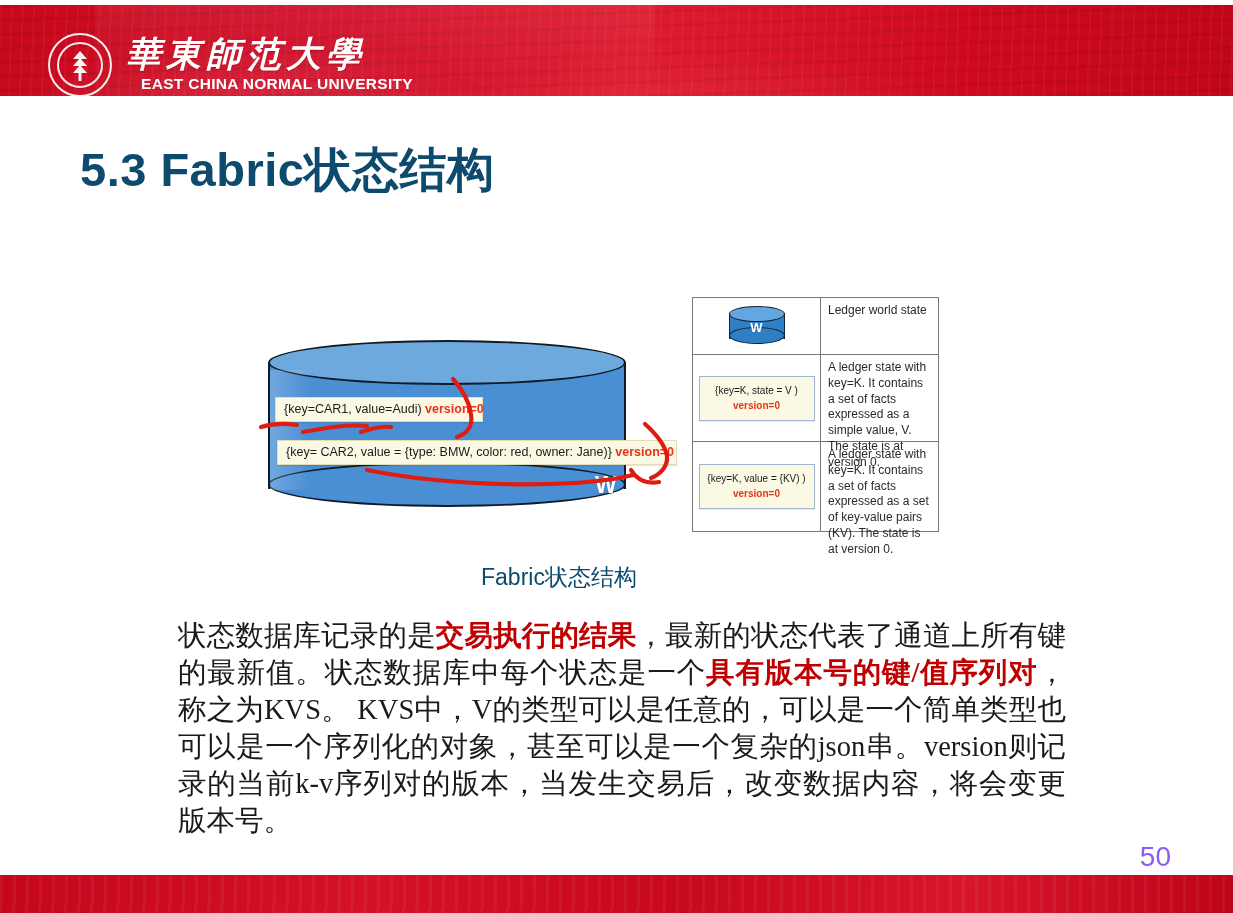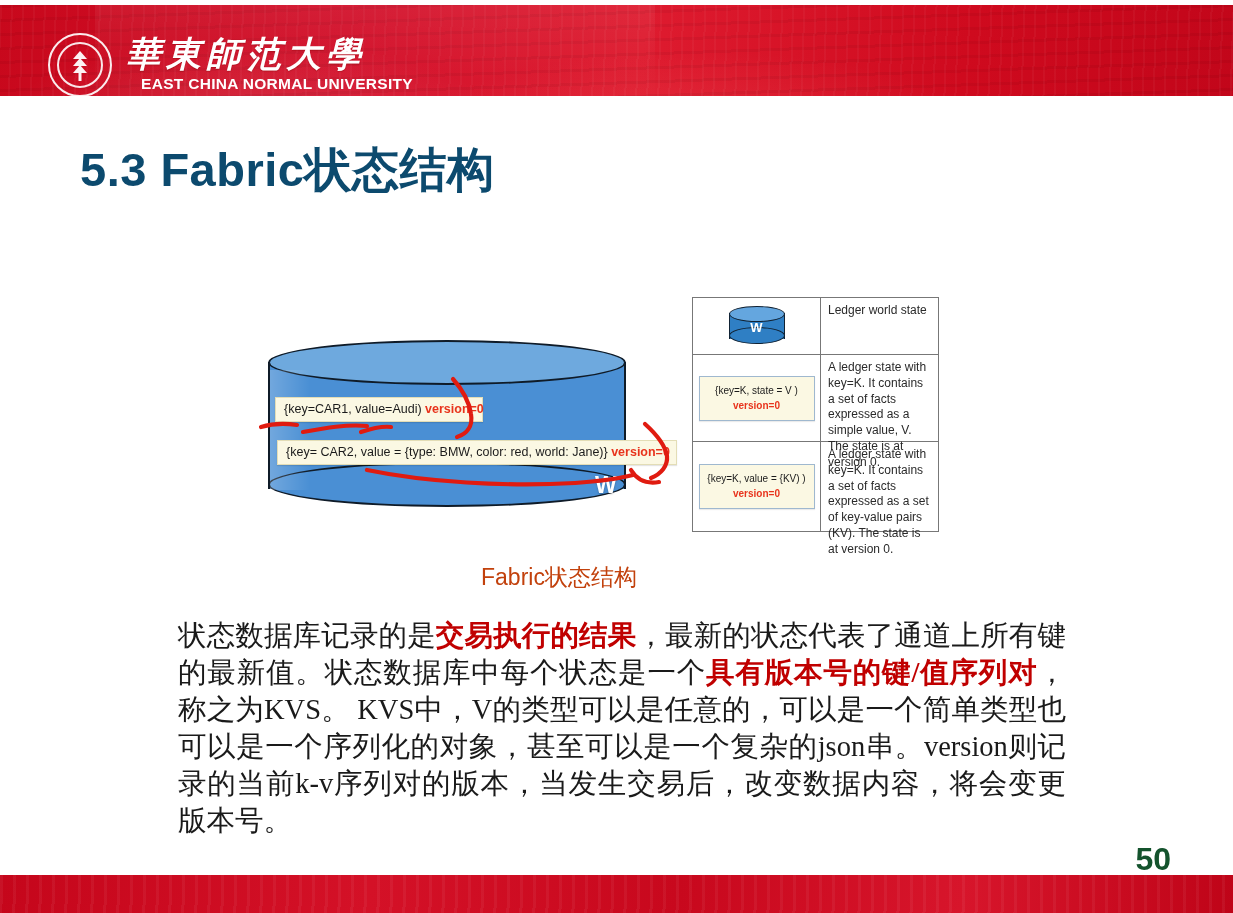--- a/index.html
+++ b/index.html
@@ -206,41 +206,41 @@
     background:#fbf8e3; border:1px solid #9fb8cf;
     width:108px; padding:6px 3px 7px 3px;
     text-align:center; font-size:10px; color:#1b1b1b; line-height:1.5;
     box-shadow:0 1px 1px rgba(0,0,0,.08);
   }
   .mini-kv .ver{color:#e8331c; font-weight:bold; display:block;}
 
   
   .caption{
     position:absolute; left:481px; top:562px;
-    font-size:23px; color:#c2410c;
+    font-size:23px; color:#0c4a6e;
     white-space:nowrap;
   }
 
   
   .body-text{
     position:absolute; left:178px; top:617px;
     width:888px;
     font-family:"Liberation Serif", serif;
     font-size:28.5px;
     line-height:1.30;
     color:#1a1a1a;
     text-align:justify;
     letter-spacing:0px;
   }
   .body-text .hl{color:#c00000; font-weight:bold;}
 
   
   .page-num{
     position:absolute; right:62px; top:841px;
-    font-size:32px; color:#14532d;font-weight:bold;
+    font-size:28px; color:#8b5cf6;
   }
 
   
   .footer-band{
     position:absolute; left:0; top:875px; width:1233px; height:38px;
     background:
       repeating-linear-gradient(91deg, rgba(255,255,255,0.05) 0px, rgba(255,255,255,0.05) 3px, rgba(0,0,0,0) 3px, rgba(0,0,0,0) 13px),
       linear-gradient(95deg,#c5061b 0%,#d41127 30%,#c8081d 55%,#d7152b 78%,#bf0418 100%);
   }
 </style>
@@ -278,21 +278,21 @@
       <div class="cyl-top"></div>
       <div class="cyl-shade"></div>
     </div>
     <div class="cyl-w">W</div>
 
     <div class="kv-box" id="kvbox1">
       <span>{key=CAR1, value=Audi) </span><span class="ver">version=0</span>
     </div>
 
     <div class="kv-box" id="kvbox2">
-      <span>{key= CAR2, value = {type: BMW, color: red, world: Jane)} </span><span class="ver">version=0</span>
+      <span>{key= CAR2, value = {type: BMW, color: red, owner: Jane)} </span><span class="ver">version=0</span>
     </div>
 
     <svg class="ink" viewBox="0 0 700 250">
       <g fill="none" stroke="#e01b10" stroke-width="4.2" stroke-linecap="round" stroke-linejoin="round">
 
         <path d="M198,87 C206,96 214,108 216,122 C218,134 212,142 202,145"></path>
 
         <path d="M48,140 C70,136 92,132 112,134"></path>
         <path d="M6,135 C16,132 28,131 42,133"></path>
         <path d="M106,140 C118,136 128,134 136,135"></path>

